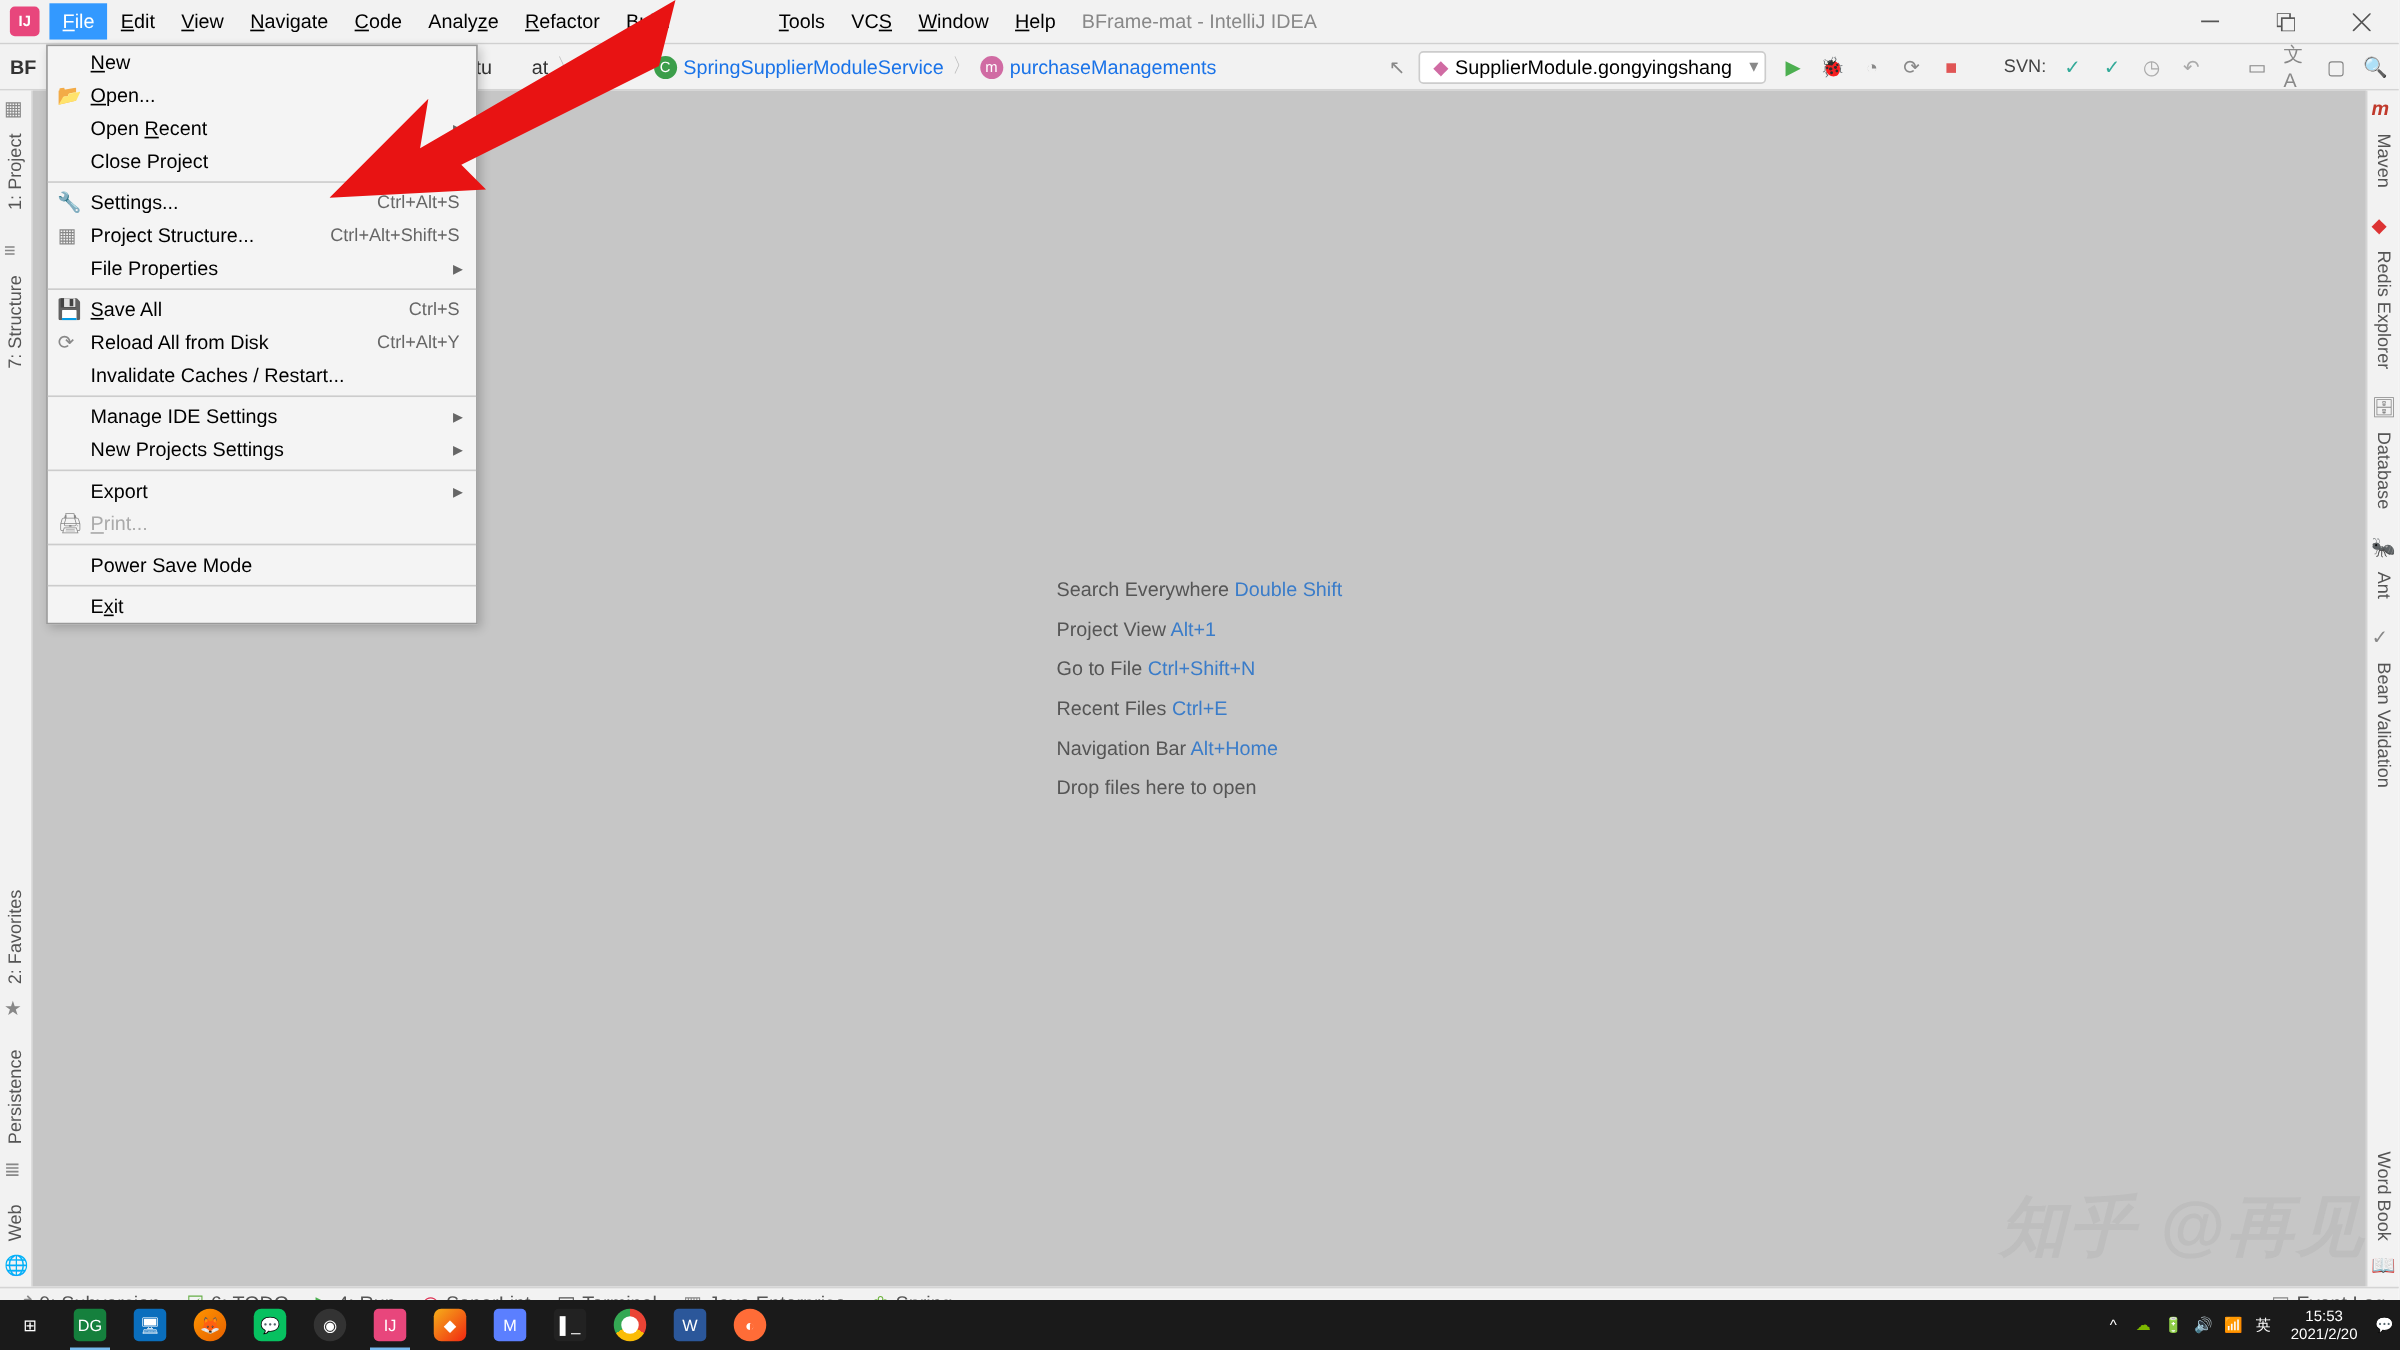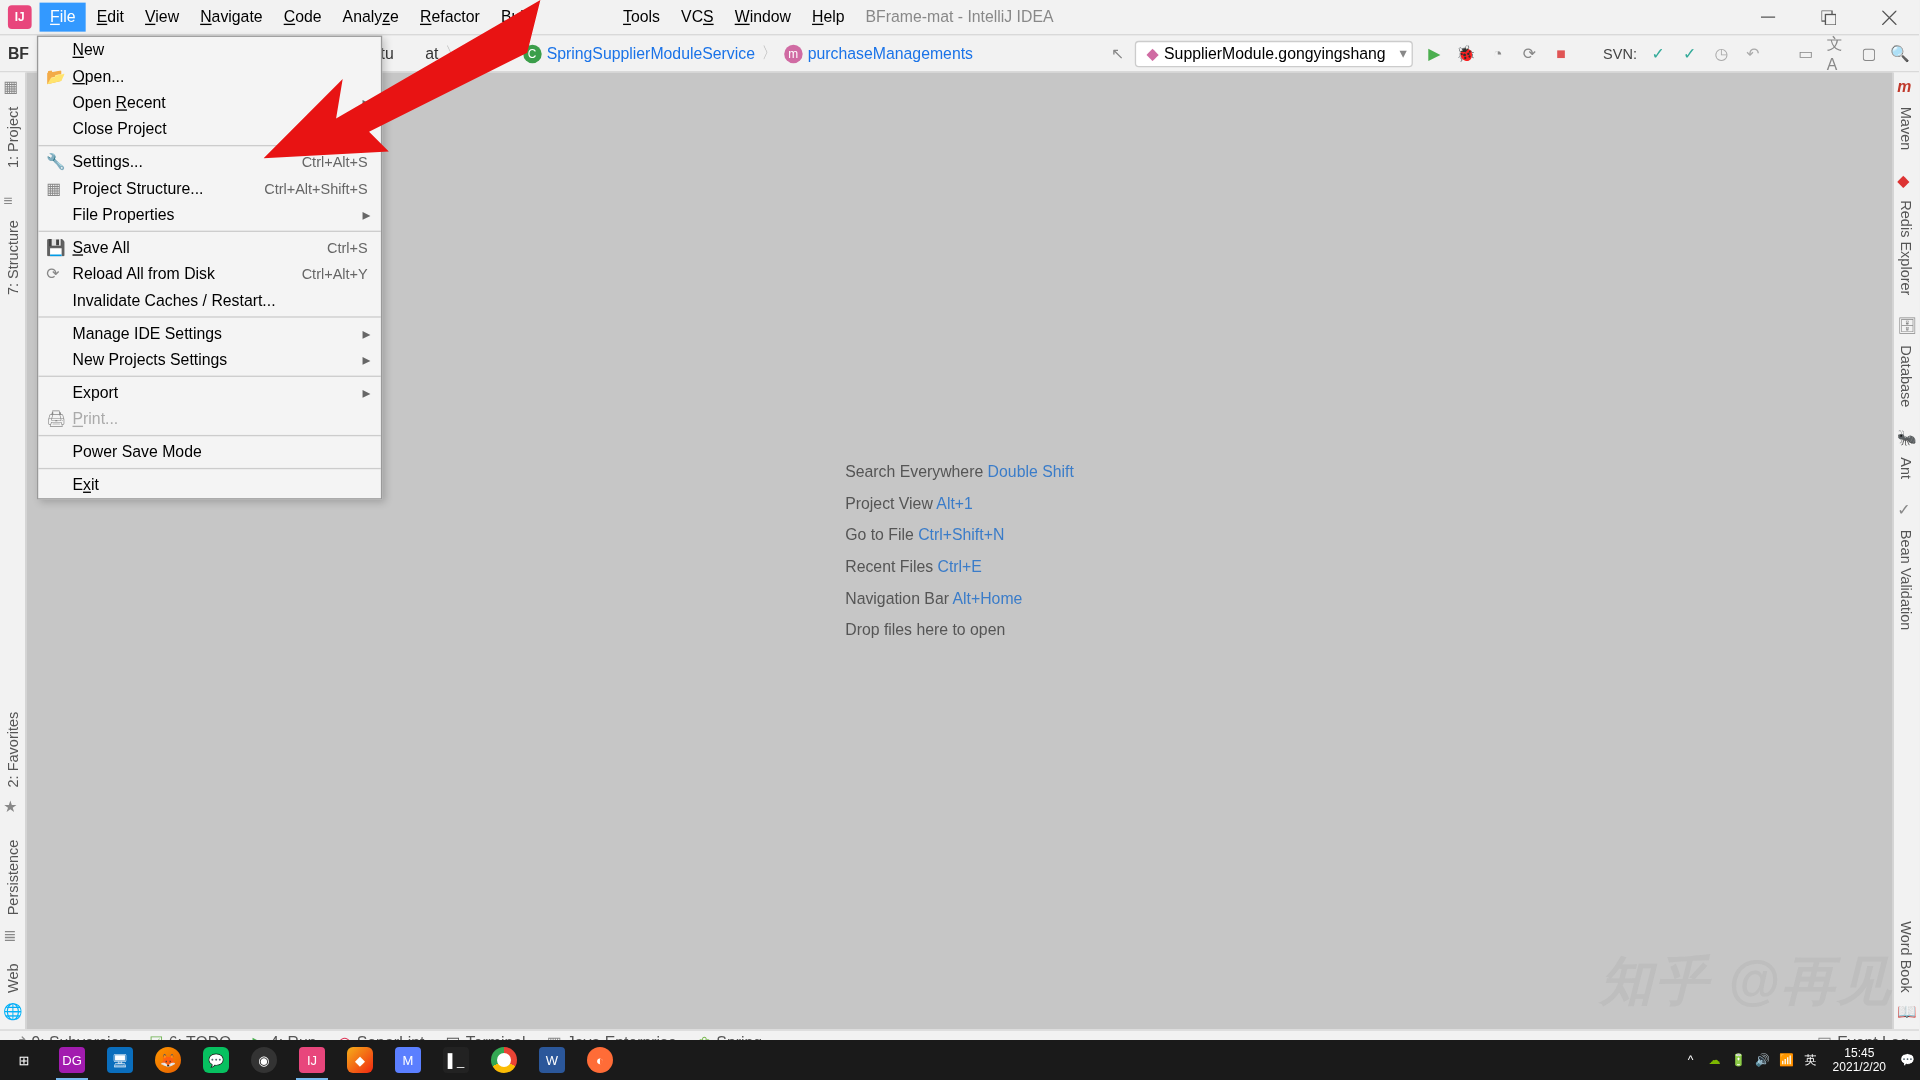--- a/index.html
+++ b/index.html
@@ -320,21 +320,21 @@
 <div class="watermark">知乎 @再见</div>
 
 </div>
 </div>
 
 <div class="taskbar">
   <div class="task-btn">
       <div class="task-ic" style="color:#fff">⊞</div>
     </div>
   <div class="task-btn open">
-      <div class="task-ic" style="background:#a21caf">DG</div>
+      <div class="task-ic" style="background:#15803d">DG</div>
     </div>
   <div class="task-btn">
       <div class="task-ic" style="background:#0a6ebd">🖥</div>
     </div>
   <div class="task-btn">
       <div class="task-ic" style="background:linear-gradient(135deg,#ff9500,#e66000);border-radius:50%">🦊</div>
     </div>
   <div class="task-btn">
       <div class="task-ic" style="background:#07c160;border-radius:6px">💬</div>
     </div>
@@ -365,18 +365,18 @@
       <div class="task-ic" style="background:#ff6c37;border-radius:50%">◐</div>
     </div>
   <div class="task-right">
     <div class="tray-ic">^</div>
     <div class="tray-ic" style="color:#7db700">☁</div>
     <div class="tray-ic">🔋</div>
     <div class="tray-ic">🔊</div>
     <div class="tray-ic">📶</div>
     <div class="tray-ic">英</div>
     <div class="clock">
-      <div>15:45</div>
+      <div>15:53</div>
       <div>2021/2/20</div>
     </div>
     <div class="tray-ic">💬</div>
   </div>
 </div>
 
 </body></html>

